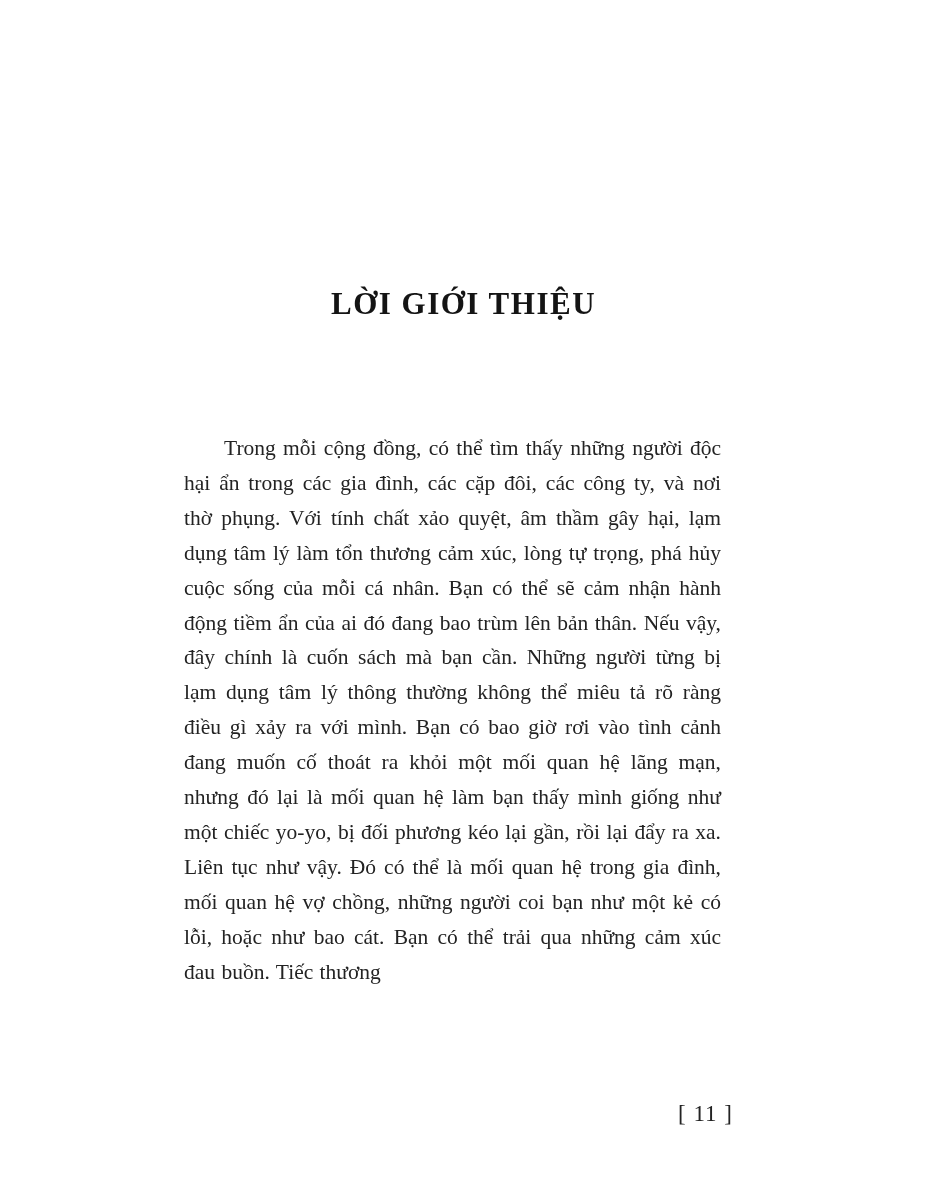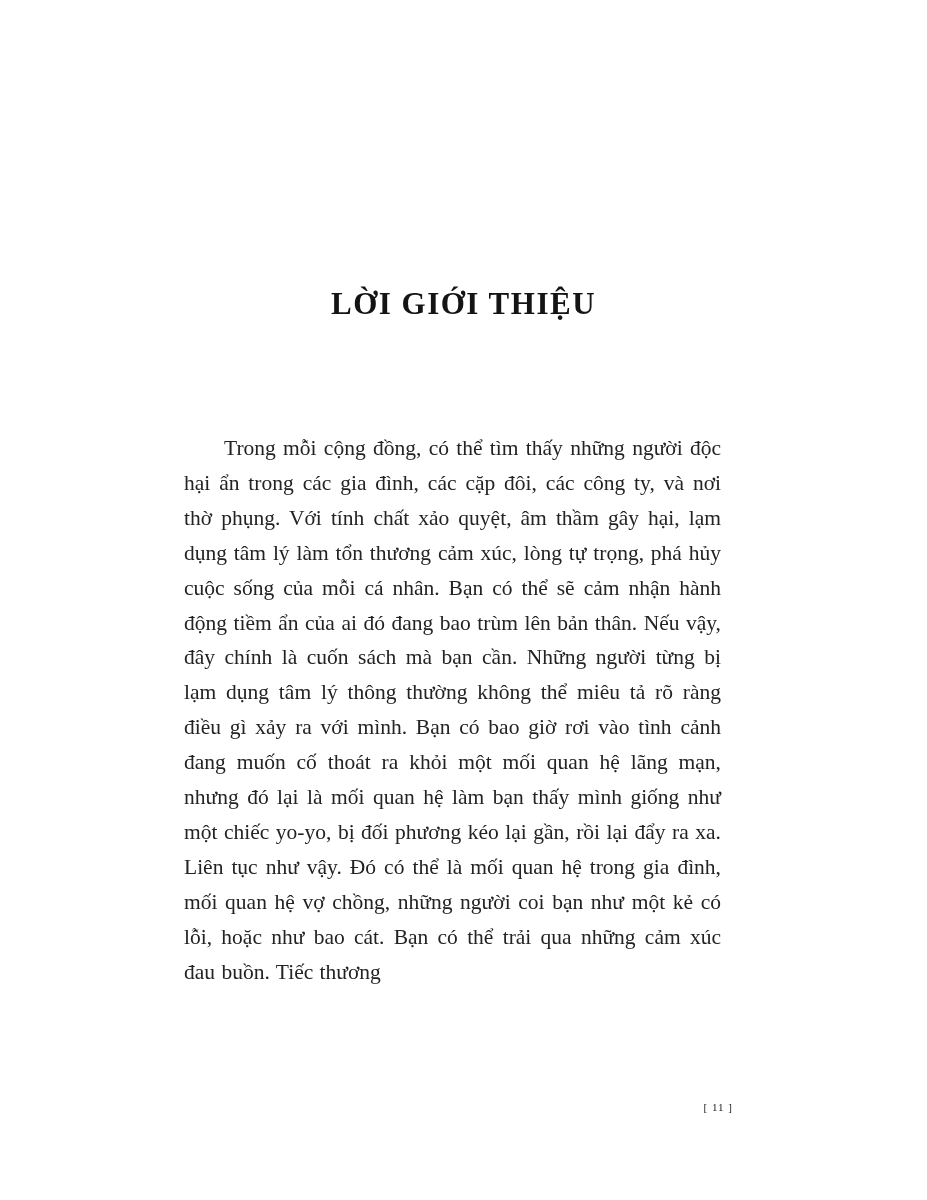--- a/index.html
+++ b/index.html
@@ -44,21 +44,21 @@
     color: #232323;
     word-spacing: 1px;
   }
 
   .page-number {
     position: absolute;
     top: 1101px;
     left: 196px;
     width: 537px;
     text-align: right;
-    font-size: 11px;
+    font-size: 23px;
     letter-spacing: 1px;
     color: #232323;
   }
 </style>
 </head>
 <body>
 
 <div class="page">
 
   <h1 class="chapter-title">LỜI GIỚI THIỆU</h1>

